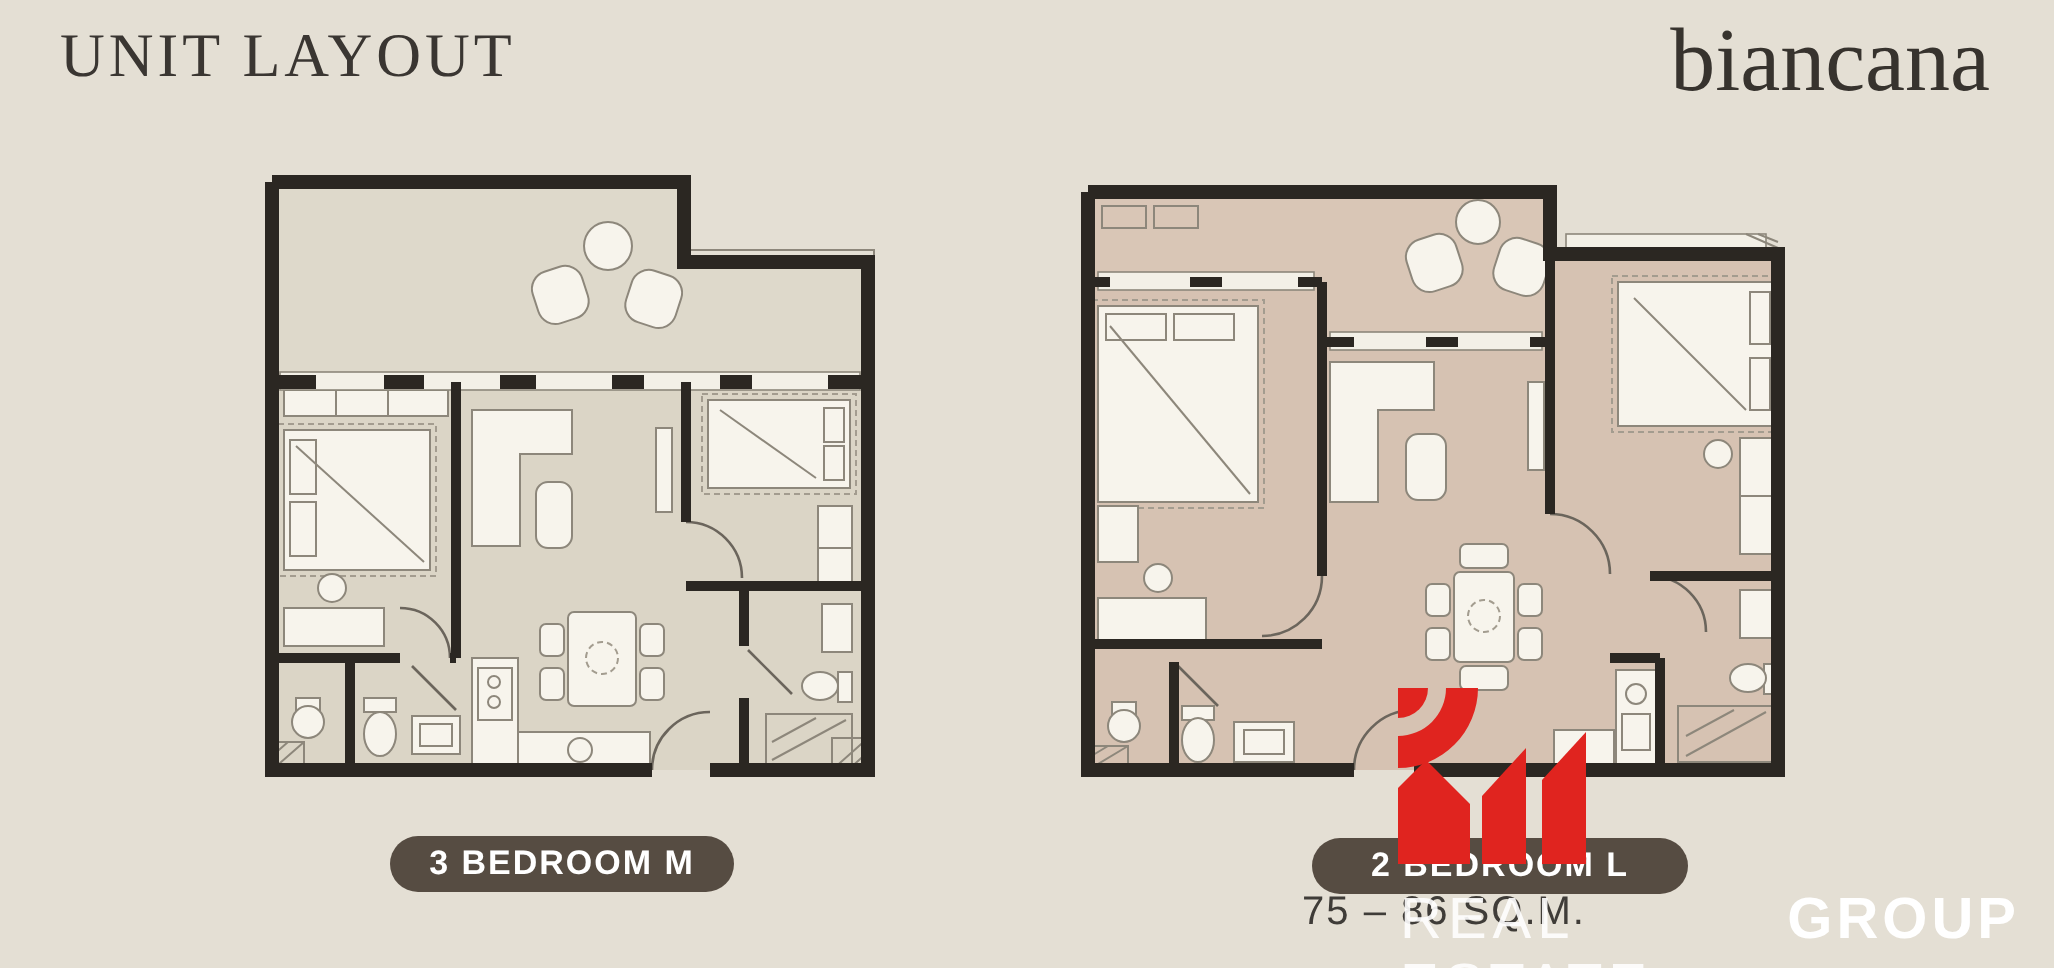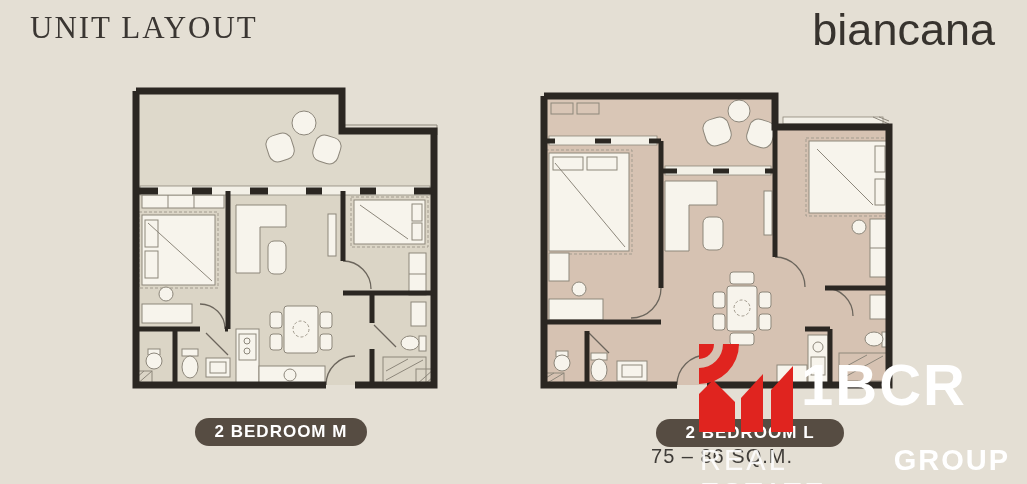--- a/index.html
+++ b/index.html
@@ -11,21 +11,21 @@
     --furn:#f7f4ec; --furnStroke:#8d877b; --dash:#a39c8f; --door:#6b655c;
     --winband:#f3f0e7; --accentRed:#e0241f; --wmWhite:#ffffff;
   }
   html,body{margin:0;padding:0}
   body{font-family:"Liberation Sans",sans-serif;background:var(--background)}
   .stage{position:relative;width:1027px;height:484px;overflow:hidden;background:var(--background)}
   .title{position:absolute;left:30px;top:10px;font-family:Liberation Serif, serif;
          font-size:31px;letter-spacing:2px;color:var(--ink)}
   .subtitle{position:absolute;left:31px;top:46px;font-family:"DejaVu Serif",serif;
          font-size:26px;letter-spacing:1px;color:var(--inkSoft)}
-  .brand{position:absolute;right:32px;top:4px;font-family:Liberation Sans, sans-serif;
+  .brand{position:absolute;right:32px;top:4px;font-family:Liberation Serif, serif;
          font-size:45px;color:#37332e;letter-spacing:0px}
   .plan{position:absolute}
   .plan-left{left:128px;top:83px;width:312px;height:306px}
   .plan-right{left:537px;top:89px;width:358px;height:302px}
   .pill{position:absolute;height:28px;border-radius:15px;background:var(--pill);
         display:flex;align-items:center;justify-content:center;color:var(--pillText);
         font-weight:bold;font-size:17px;letter-spacing:1px;z-index:2}
   .pill-left{left:195px;top:418px;width:172px}
   .pill-right{left:656px;top:419px;width:188px}
   .area{position:absolute;text-align:center;font-size:20px;letter-spacing:1px;
@@ -255,34 +255,33 @@
       <rect class="winband" x="128" y="77" width="106" height="9"></rect>
       <rect class="winband" x="12" y="47" width="108" height="9"></rect>
       <path class="w w7" d="M7,7 H238 V38 H352 V296 H170 M140,296 H7 V7"></path>
       <path class="w w5" d="M124,82 H140 M176,82 H192 M228,82 H238"></path>
       <path class="w w5" d="M7,52 H18 M58,52 H74 M112,52 H124"></path>
       <path class="w w5" d="M124,52 V199 M7,233 H124 M50,242 V296 M238,7 V168 M288,199 H352 M293,240 V296 M268,240 H293"></path>
     </g>
   </svg>
 
   <div class="pill pill-left">
-    <span>2 BEDROOM M</span>
+    <span>3 BEDROOM M</span>
   </div>
 
   <div class="pill pill-right">
     <span>2 BEDROOM L</span>
   </div>
   <div class="area area-right">75 – 86 SQ.M.</div>
 
   <svg class="wm wm-mark" viewBox="0 0 94 88">
     <path class="red" d="M0,0 L15,0 A15,15 0 0 1 0,15 Z"></path>
     <path class="red" d="M24,0 A24,24 0 0 1 0,24 L0,40 A40,40 0 0 0 40,0 Z"></path>
     <polygon class="red" points="0,50 14,36 36,58 36,88 0,88"></polygon>
     <polygon class="red" points="42,54 64,30 64,88 42,88"></polygon>
     <polygon class="red" points="72,46 94,22 94,88 72,88"></polygon>
   </svg>
-  <div class="wm wm-name">1BCR</div>
   <div class="wm wm-tag">
     <span class="light">REAL ESTATE</span>
     <span class="bold">GROUP</span>
   </div>
 
 </div>
 
 </body></html>

